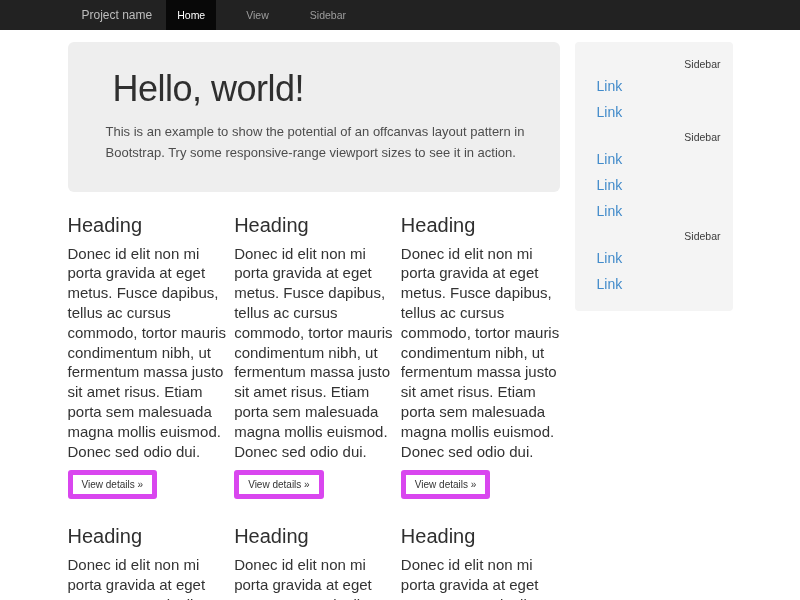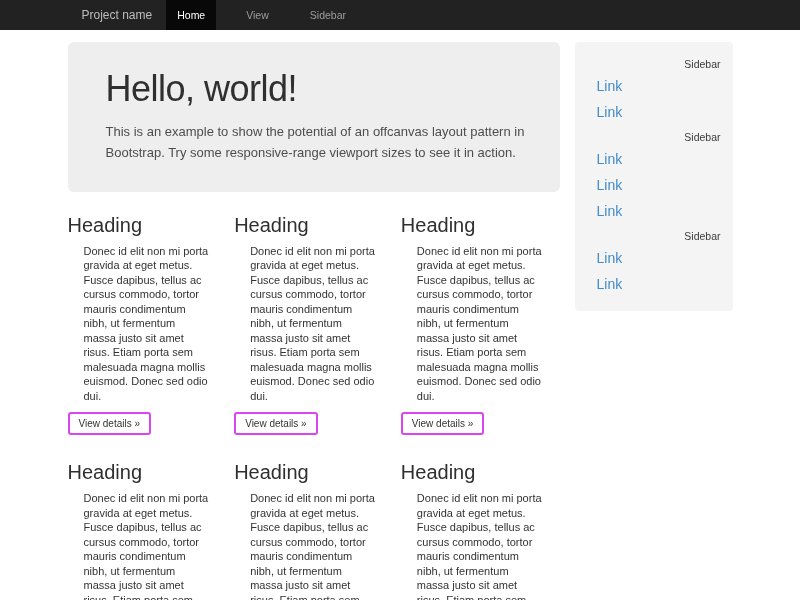--- a/index.html
+++ b/index.html
@@ -35,38 +35,38 @@
   .main-col { width: 492px; flex: 0 0 492px; }
   .sidebar-col { width: 158px; flex: 0 0 158px; }
 
   
   .jumbotron {
     background: #eeeeee; border-radius: 6px;
     padding: 26px 30px 28px 38px;
   }
   .jumbotron h1 {
     font-size: 36px; font-weight: 500; color: #2f2f2f;
-    letter-spacing: -0.5px; margin: 0 0 12px;
+    letter-spacing: -0.5px; margin: 0 7px 12px;
   }
   .jumbotron p {
     font-size: 13px; line-height: 1.6; color: #4d4d4d;
     margin: 0; max-width: 435px;
   }
 
   
   .cards-row {
     display: grid; grid-template-columns: repeat(3, 1fr);
     column-gap: 8px; margin-top: 22px;
   }
   .cards-row.second { margin-top: 26px; }
   .card h2 { font-size: 20px; font-weight: 500; color: #2f2f2f; margin: 0 0 7px; }
-  .card p { font-size: 11px; line-height: 1.32; color: #333; margin: 0 16px 9px; }
+  .card p { font-size: 15px; line-height: 1.32; color: #333; margin: 0 0 9px; }
   .btn {
     display: inline-block; font-size: 10px; color: #333;
-    background: #ffffff; border: 2px solid #d946ef; border-radius: 3px;
+    background: #ffffff; border: 5px solid #d946ef; border-radius: 3px;
     padding: 4px 9px; cursor: pointer; white-space: nowrap;
   }
 
   
   .sidebar-box {
     background: #f4f4f4; border-radius: 4px;
     padding: 10px 12px 14px 12px;
   }
   .sidebar-heading { font-size: 10.5px; color: #3a3a3a; padding: 6px 0 3px 0; text-align: right; }
   .sidebar-link {

